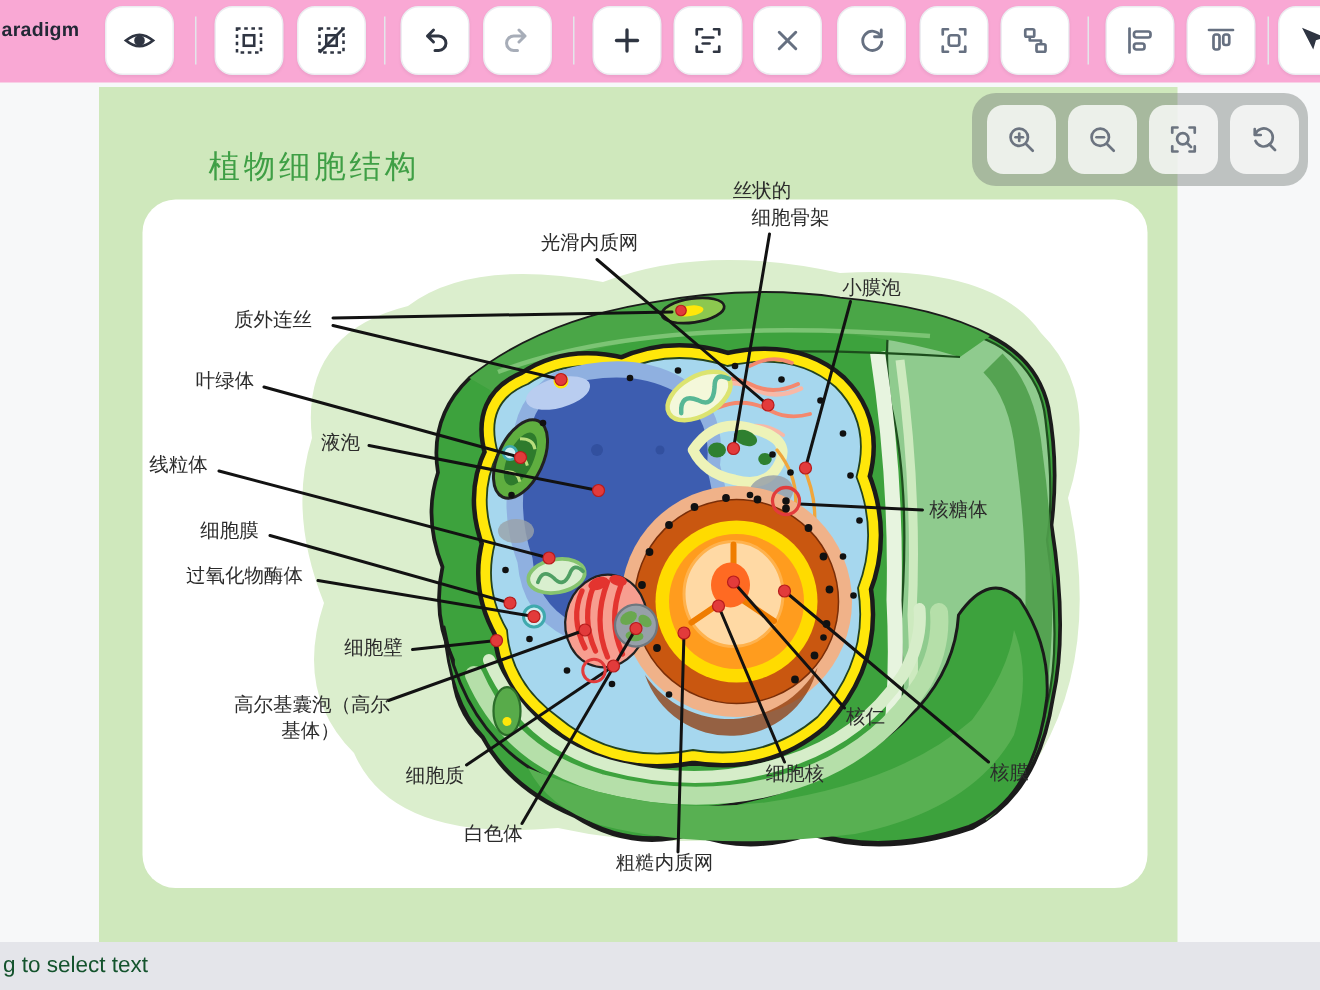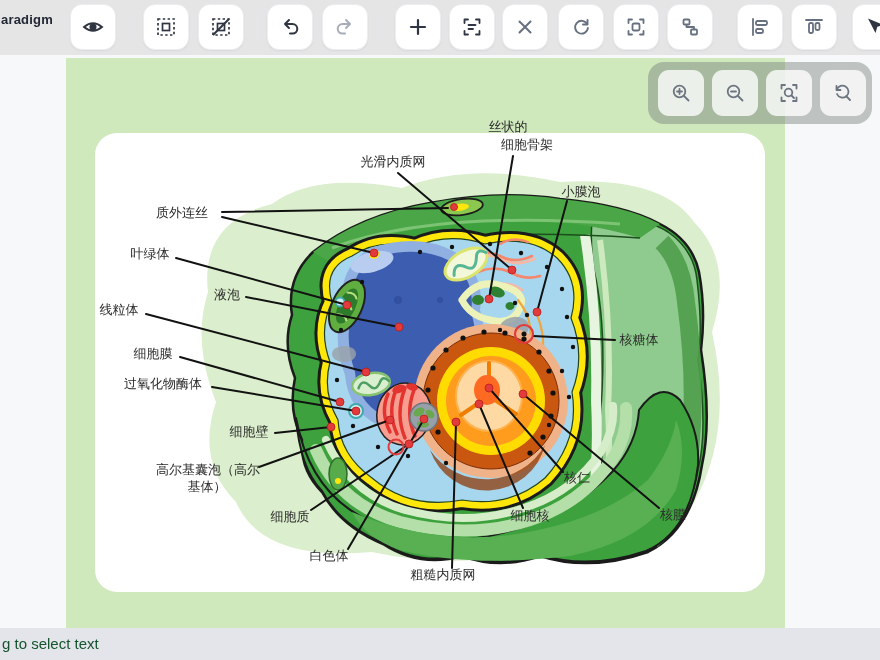--- a/index.html
+++ b/index.html
@@ -1,20 +1,20 @@
 <!DOCTYPE html>
 <html><head>
 <meta charset="utf-8">
 <style>
   html,body{margin:0;padding:0;width:880px;height:660px;overflow:hidden;
     background:#f7f8f9;font-family:"Liberation Sans",sans-serif;}
   .stage{position:relative;width:880px;height:660px;}
 
   
-  .toolbar{position:absolute;left:0;top:0;width:880px;height:55px;background:#e5e5e5;z-index:5;}
+  .toolbar{position:absolute;left:0;top:0;width:880px;height:55px;background:#f9a8d4;z-index:5;}
   .logo{position:absolute;left:1px;top:12px;font-size:13px;font-weight:700;color:#232836;letter-spacing:.2px;}
   .tbtn{position:absolute;top:4px;width:46px;height:46px;background:#fff;border:1px solid #ecedf1;
     border-radius:12px;box-shadow:0 1px 2px rgba(20,24,40,.05);display:flex;align-items:center;
     justify-content:center;box-sizing:border-box;padding:0;cursor:pointer;}
   .tbtn svg{display:block;}
   .ic-dark{color:#2f3542;} .ic-gray{color:#667081;} .ic-light{color:#a7adb8;}
   .tdiv{position:absolute;top:11px;width:1px;height:32px;background:#e4e6ea;}
 
   
   .slide{position:absolute;left:66px;top:58px;width:719px;height:570px;background:#cfe8bc;z-index:1;}
@@ -36,20 +36,21 @@
 
   .lbl{font-size:13px;fill:#2b2b2b;}
 </style>
 </head>
 <body>
 
 <div class="stage">
 
   <div class="slide"></div>
   <div class="card"></div>
+  <div class="slide-title">植物细胞结构</div>
 
   <svg class="diagram" width="880" height="660" viewBox="0 0 880 660">
 
     <path fill="#dbeecd" d="
       M208,292 Q200,222 272,204 Q314,172 402,188 Q470,162 560,182 Q662,176 694,222
       Q734,262 712,332 Q734,432 694,502 Q662,556 562,546 Q462,572 372,552
       Q262,562 236,502 Q196,462 216,402 Q192,342 208,292 Z"></path>
 
     <path fill="#3da23d" stroke="#1b1b1b" stroke-width="2.5" stroke-linejoin="round" d="
       M313,252 Q360,215 430,203 Q500,190 560,199 Q625,205 660,224 Q692,240 699,272

